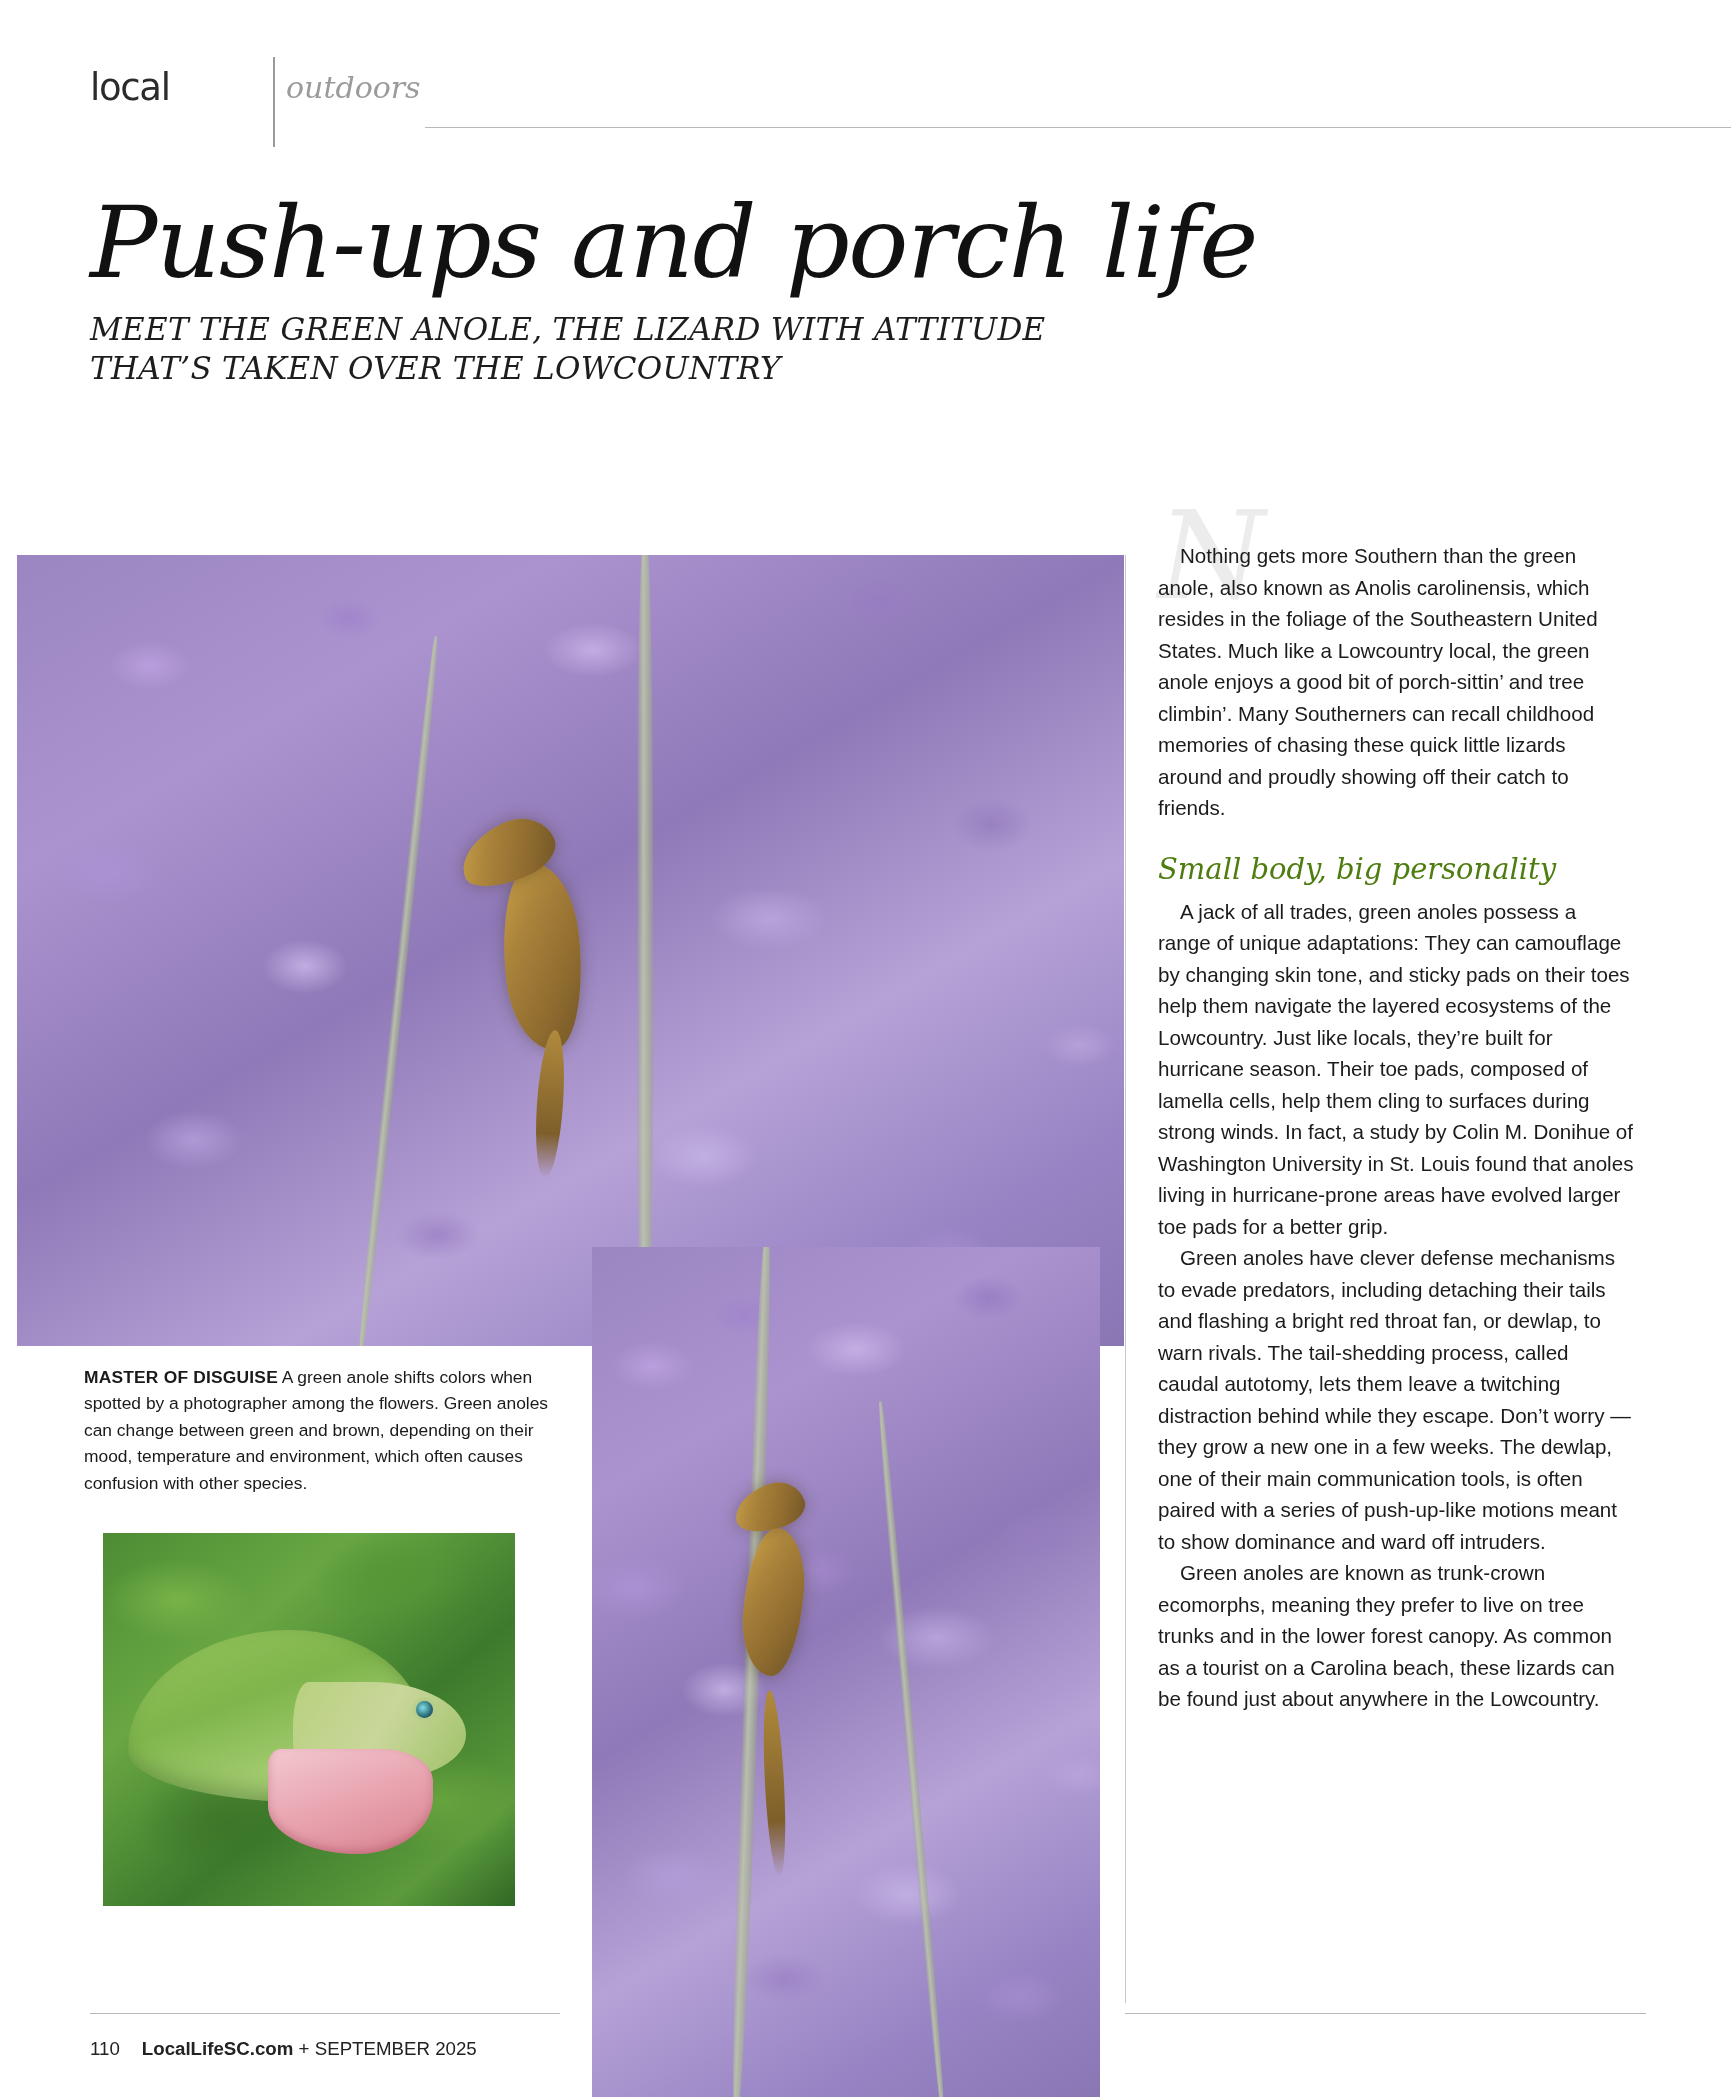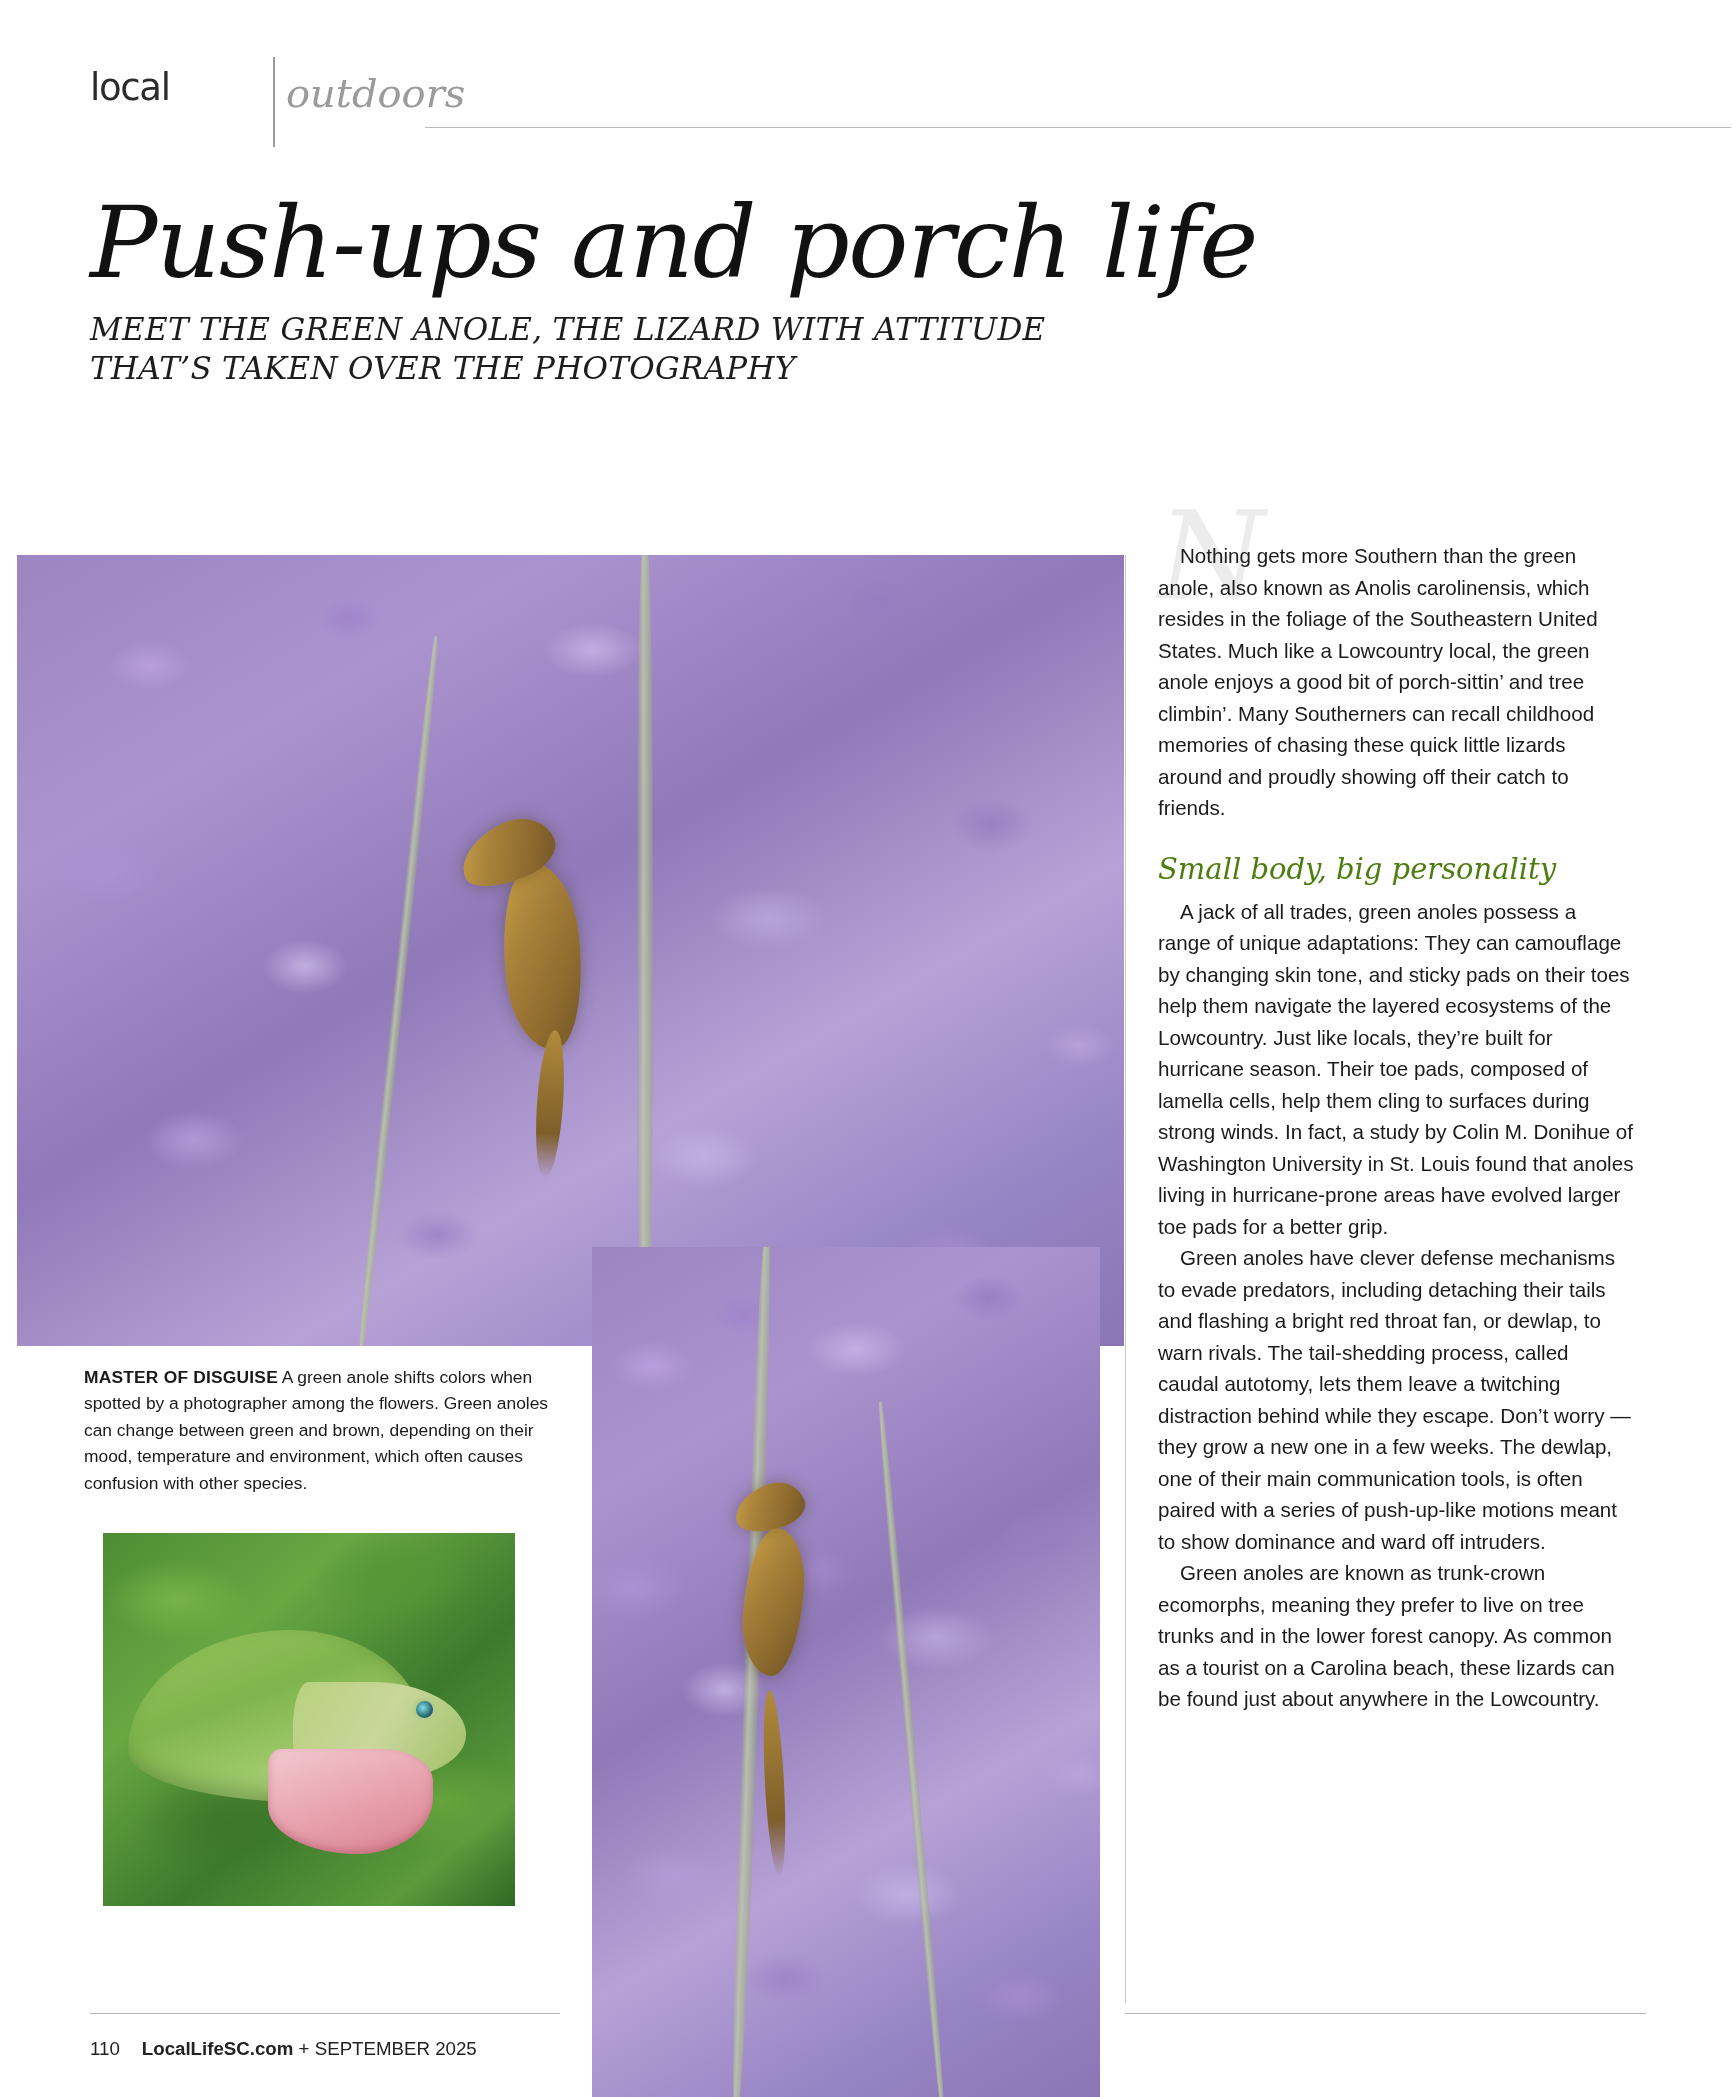--- a/index.html
+++ b/index.html
@@ -42,21 +42,21 @@
     width: 1.9px;
     height: 90px;
     background: #9a9a9a;
   }
   .masthead-outdoors {
     position: absolute;
     left: 196px;
     top: 3.9px;
     font-family: "DejaVu Serif", serif;
     font-style: italic;
-    font-size: 40px;
+    font-size: 30px;
     color: #9b9b9b;
     line-height: 1;
     text-align: center;
   }
   .masthead-rule {
     position: absolute;
     left: 335px;
     top: 58px;
     width: 1306px;
     height: 1.3px;
@@ -315,21 +315,21 @@
   <div class="masthead-local">local</div>
   <div class="masthead-divider"></div>
   <div class="masthead-outdoors">outdoors</div>
   <div class="masthead-rule"></div>
 </div>
 
 <div class="title-block">
   <div class="headline">Push-ups and porch life</div>
   <div class="deck">
     <div>MEET THE GREEN ANOLE, THE LIZARD WITH ATTITUDE</div>
-    <div>THAT’S TAKEN OVER THE PHOTOGRAPHY</div>
+    <div>THAT’S TAKEN OVER THE LOWCOUNTRY</div>
   </div>
 </div>
 
 <div class="photo photo-main">
   <div class="flowers"></div>
   <div class="stalk" style="left:56%; top:-2%; width:16.7px; height:104%;"></div>
   <div class="stalk" style="left:34%; top:10%; width:10.3px; height:92%; transform:rotate(6deg);"></div>
   <div class="lizard-body" style="left:44%; top:39%; width:77px; height:187px; transform:rotate(-6deg);"></div>
   <div class="lizard-body" style="left:40%; top:34%; width:97px; height:58px; transform:rotate(-24deg); border-radius:60% 40% 40% 60% / 60% 60% 40% 40%;"></div>
   <div class="lizard-tail" style="left:47%; top:60%; width:26px; height:148px; transform:rotate(4deg);"></div>

